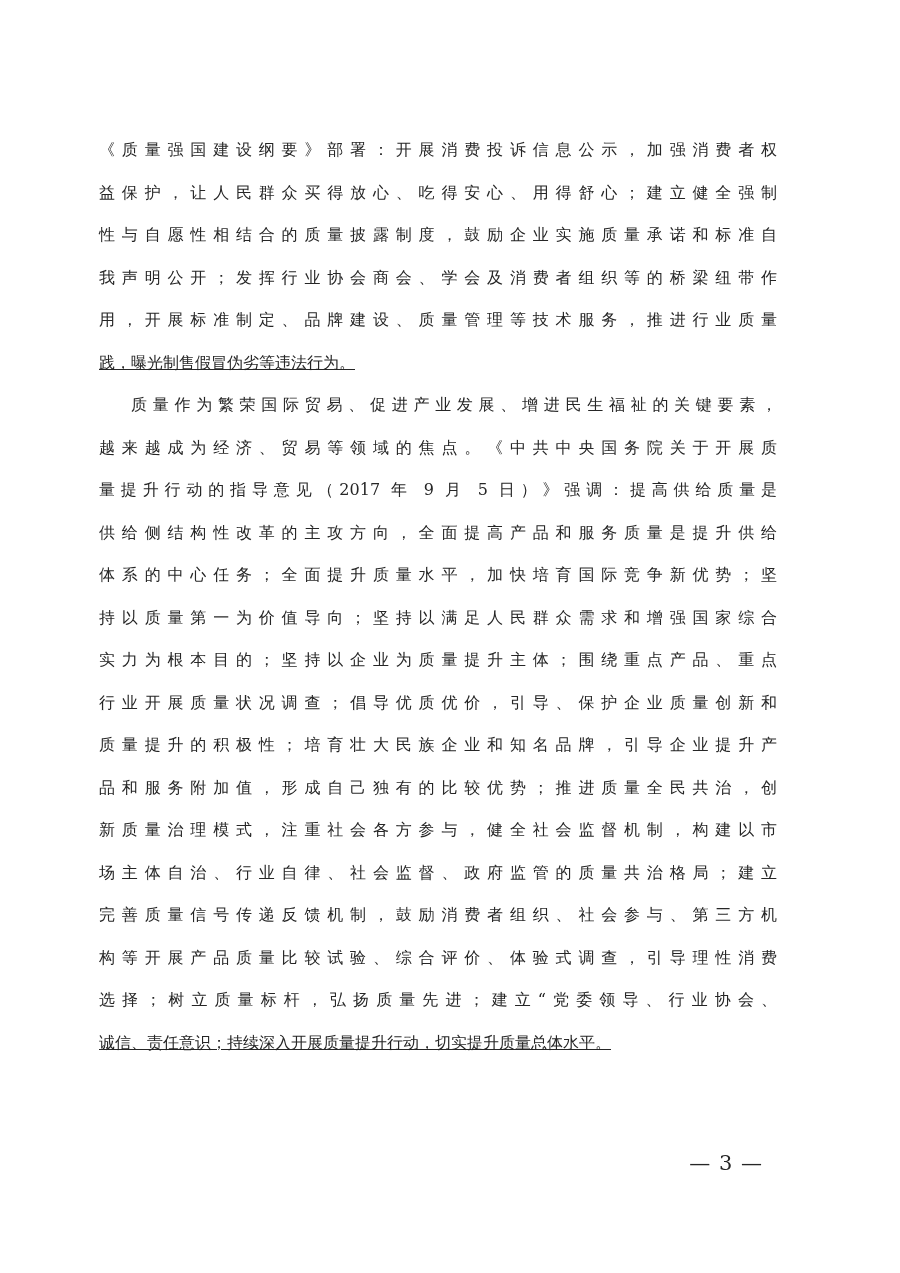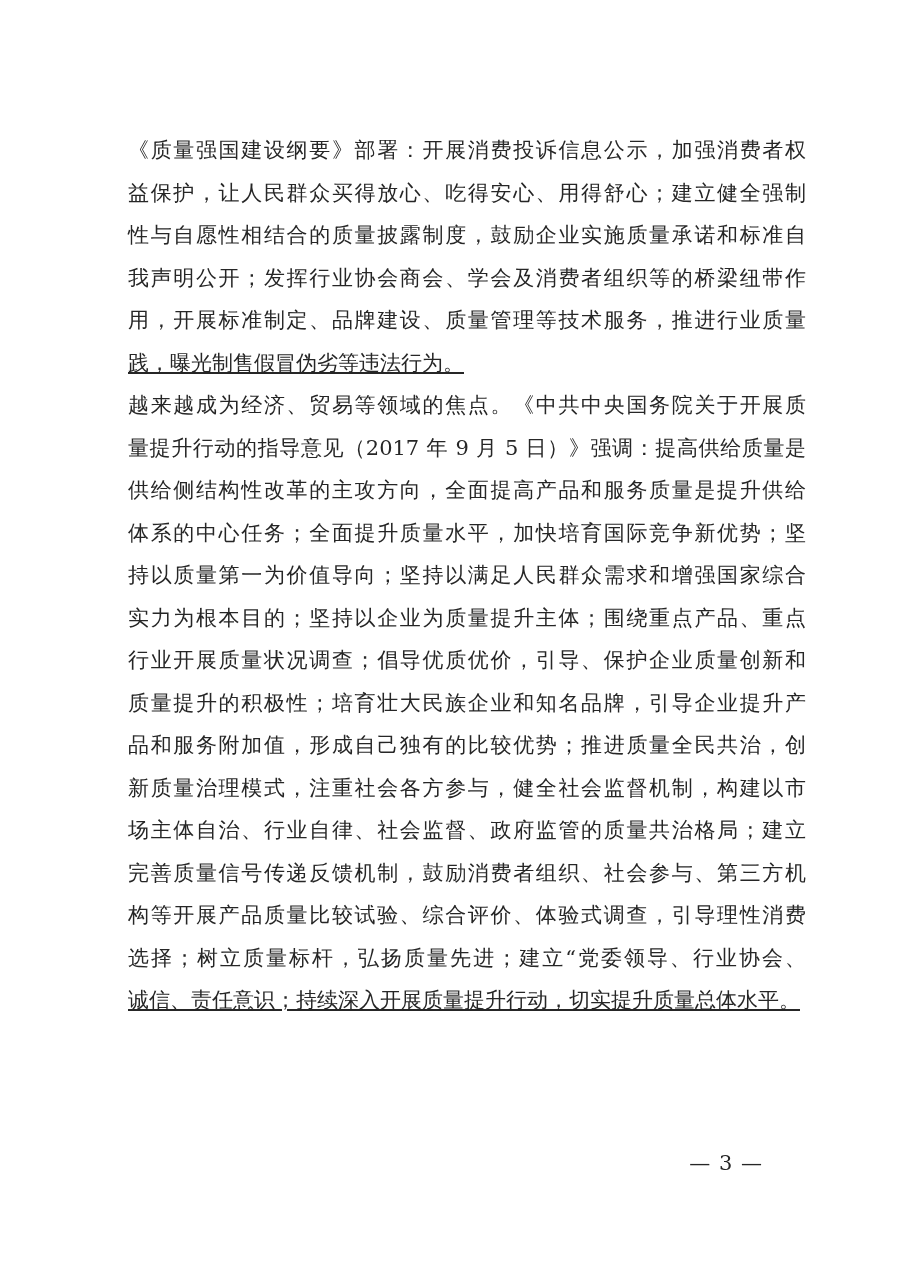--- a/index.html
+++ b/index.html
@@ -10,25 +10,25 @@
   .page {
     position: relative;
     width: 900px;
     height: 1273px;
     background: #ffffff;
     overflow: hidden;
     font-family: "DejaVu Serif", "Liberation Serif", serif;
   }
   .text-block {
     position: absolute;
-    left: 128px;
+    left: 99px;
     top: 129px;
     width: 678px;
     color: #262626;
-    font-size: 21px;
+    font-size: 16px;
     line-height: 42.5px;
     font-weight: 400;
   }
   .line {
     text-align: justify;
     text-align-last: justify;
   }
   .line.para-end {
     text-align-last: left;
     text-decoration: underline;
@@ -51,20 +51,21 @@
 <body>
 
 <div class="page">
   <div class="text-block" id="text-block" style="color: rgb(38, 38, 38);">
       <div class="line">《质量强国建设纲要》部署：开展消费投诉信息公示，加强消费者权</div>
       <div class="line">益保护，让人民群众买得放心、吃得安心、用得舒心；建立健全强制</div>
       <div class="line">性与自愿性相结合的质量披露制度，鼓励企业实施质量承诺和标准自</div>
       <div class="line">我声明公开；发挥行业协会商会、学会及消费者组织等的桥梁纽带作</div>
       <div class="line">用，开展标准制定、品牌建设、质量管理等技术服务，推进行业质量</div>
       <div class="line para-end">践，曝光制售假冒伪劣等违法行为。</div>
+      <div class="line indent">质量作为繁荣国际贸易、促进产业发展、增进民生福祉的关键要素，</div>
       <div class="line">越来越成为经济、贸易等领域的焦点。《中共中央国务院关于开展质</div>
       <div class="line">量提升行动的指导意见（2017 年 9 月 5 日）》强调：提高供给质量是</div>
       <div class="line">供给侧结构性改革的主攻方向，全面提高产品和服务质量是提升供给</div>
       <div class="line">体系的中心任务；全面提升质量水平，加快培育国际竞争新优势；坚</div>
       <div class="line">持以质量第一为价值导向；坚持以满足人民群众需求和增强国家综合</div>
       <div class="line">实力为根本目的；坚持以企业为质量提升主体；围绕重点产品、重点</div>
       <div class="line">行业开展质量状况调查；倡导优质优价，引导、保护企业质量创新和</div>
       <div class="line">质量提升的积极性；培育壮大民族企业和知名品牌，引导企业提升产</div>
       <div class="line">品和服务附加值，形成自己独有的比较优势；推进质量全民共治，创</div>
       <div class="line">新质量治理模式，注重社会各方参与，健全社会监督机制，构建以市</div>

